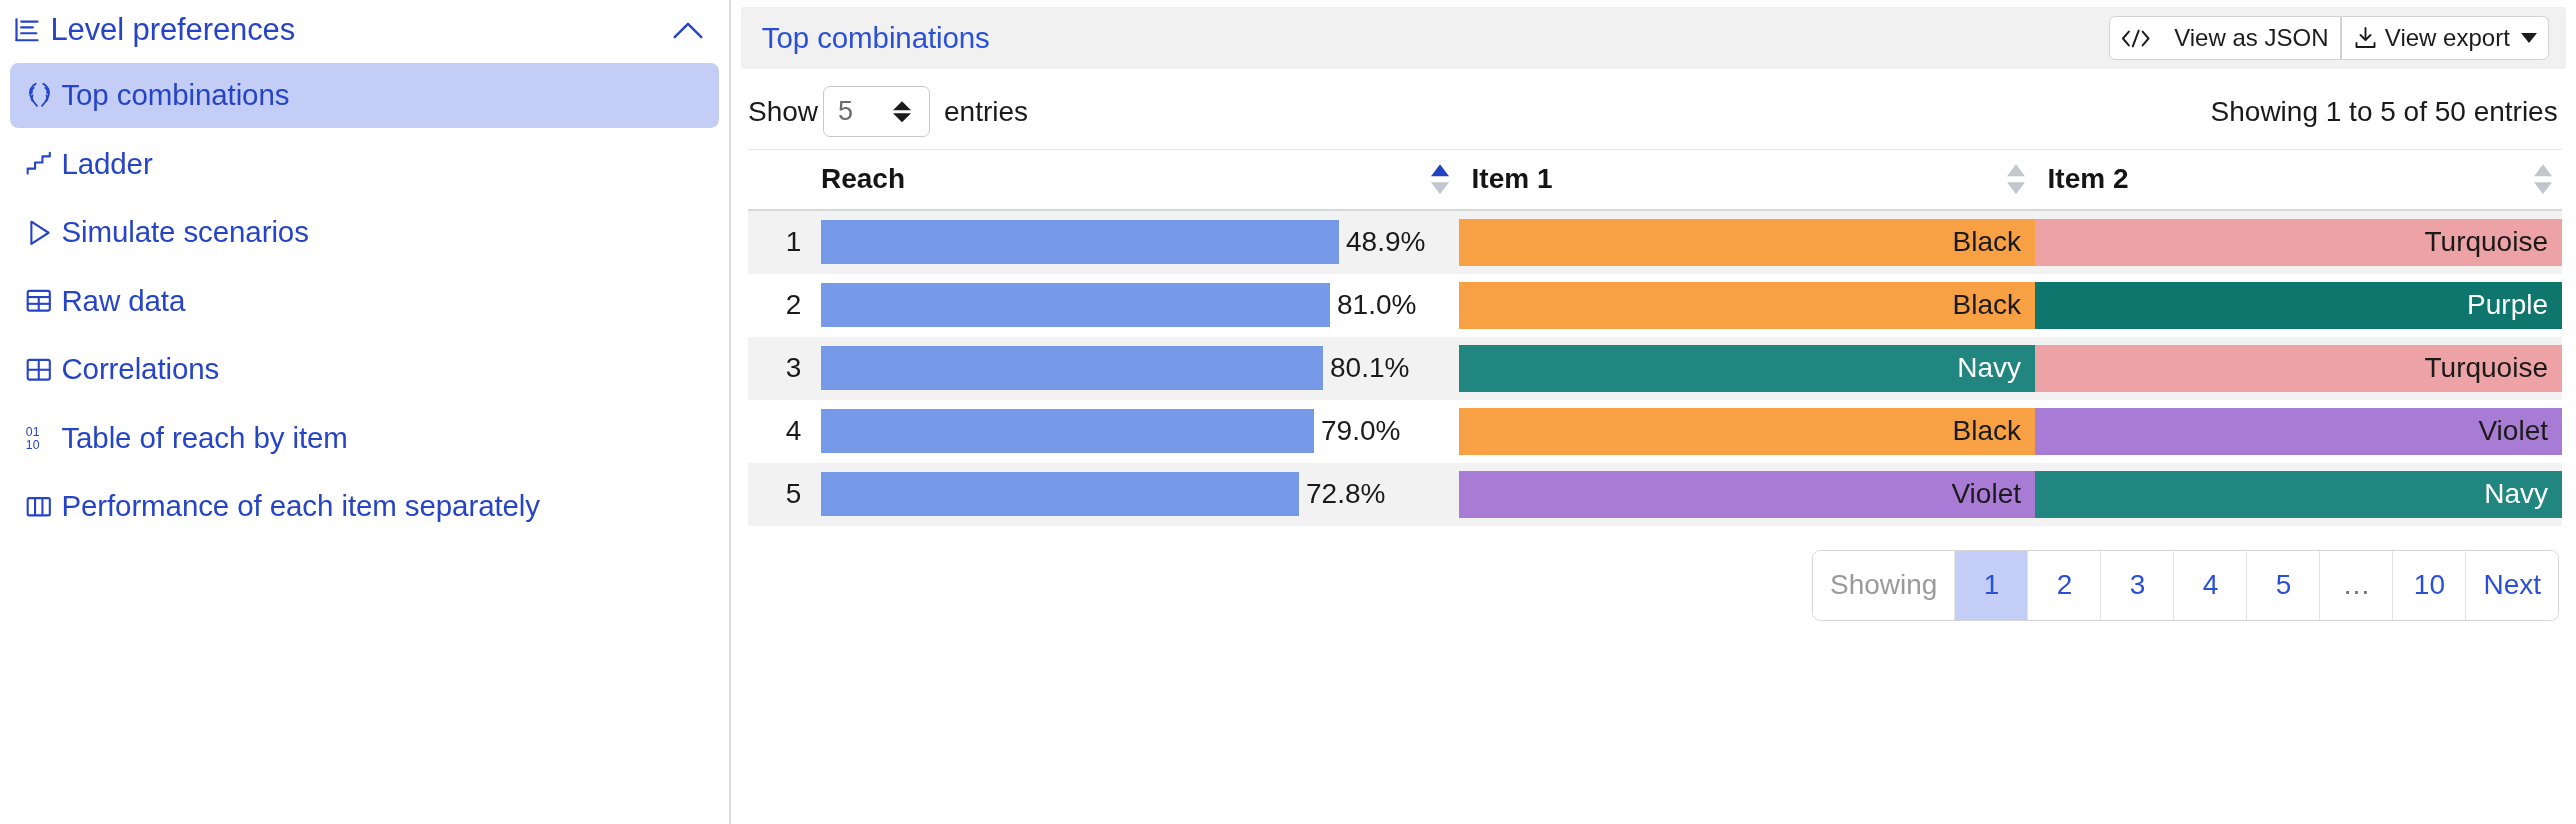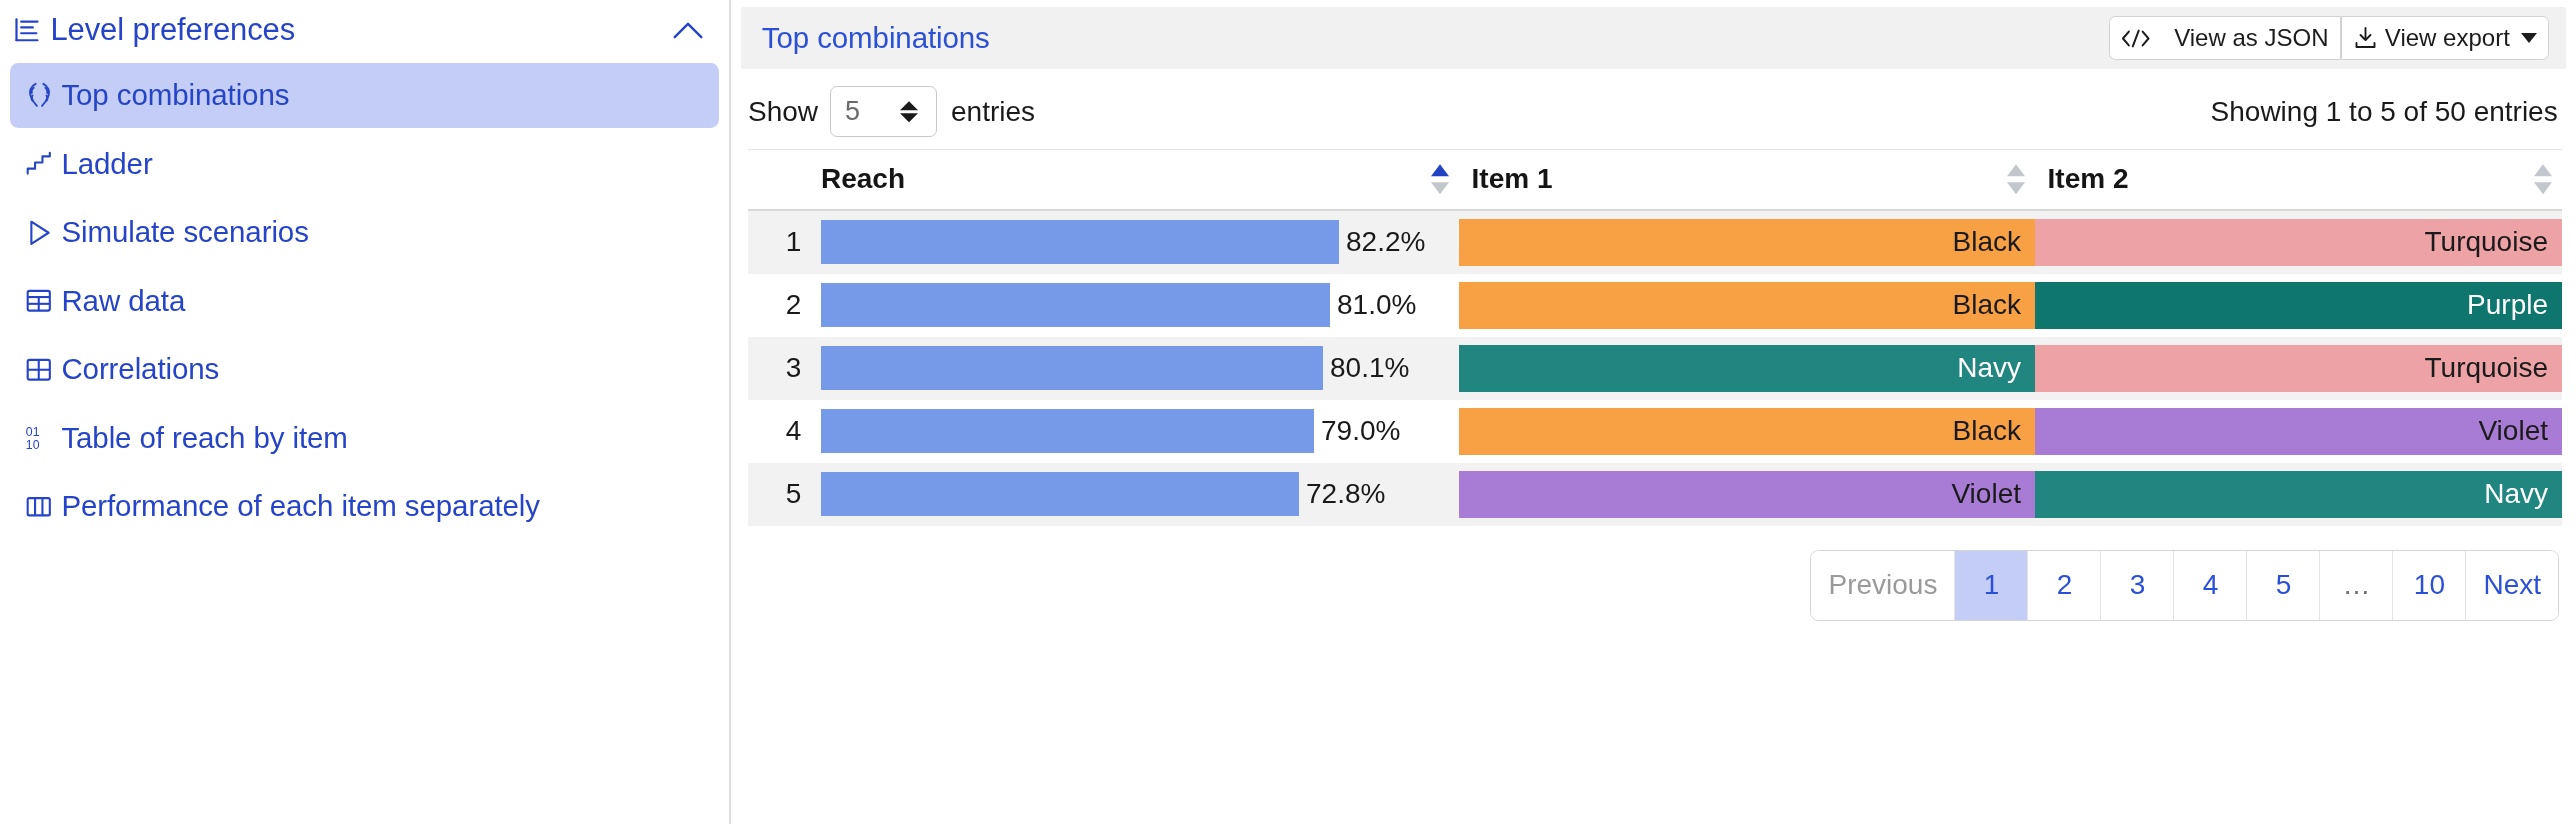--- a/index.html
+++ b/index.html
@@ -116,21 +116,21 @@
   .controls {
     display: flex;
     align-items: center;
     padding: 15.5px 15.5px 0 17px;
     height: 70px;
   }
   .show-label, .entries-label {
     font-size: 28px;
     color: #1a1a1a;
   }
-  .show-label { margin-right: 12px; }
+  .show-label { margin-right: 5px; }
   .entries-label { margin-left: 14px; }
   .select-wrap {
     position: relative;
     width: 107px;
     height: 51px;
     border: 1.4px solid #c9c9c9;
     border-radius: 7px;
     background: #fff;
     display: flex;
     align-items: center;
@@ -458,21 +458,21 @@
         </div>
       </div>
 
       <div class="tbody">
 
         <div class="trow odd">
           <div class="cell-reach">
             <span class="rank">1</span>
             <span class="bar-area">
               <span class="bar" style="width: 518px;"></span>
-              <span class="bar-val">82.2%</span>
+              <span class="bar-val">48.9%</span>
             </span>
           </div>
           <div class="cell-item cell-item1" style="background: rgb(247, 160, 68); color: rgb(26, 26, 26);">
             <span>Black</span>
           </div>
           <div class="cell-item cell-item2" style="background: rgb(237, 163, 165); color: rgb(26, 26, 26);">
             <span>Turquoise</span>
           </div>
         </div>
 
@@ -538,21 +538,21 @@
           <div class="cell-item cell-item2" style="background: rgb(32, 134, 127); color: rgb(255, 255, 255);">
             <span>Navy</span>
           </div>
         </div>
 
       </div>
     </div>
 
     <div class="pager-wrap">
       <nav class="pager">
-        <span class="pg disabled">Previous</span>
+        <span class="pg disabled">Showing</span>
         <span class="pg active">1</span>
         <span class="pg">2</span>
         <span class="pg">3</span>
         <span class="pg">4</span>
         <span class="pg">5</span>
         <span class="pg ellipsis">…</span>
         <span class="pg">10</span>
         <span class="pg">Next</span>
       </nav>
     </div>

